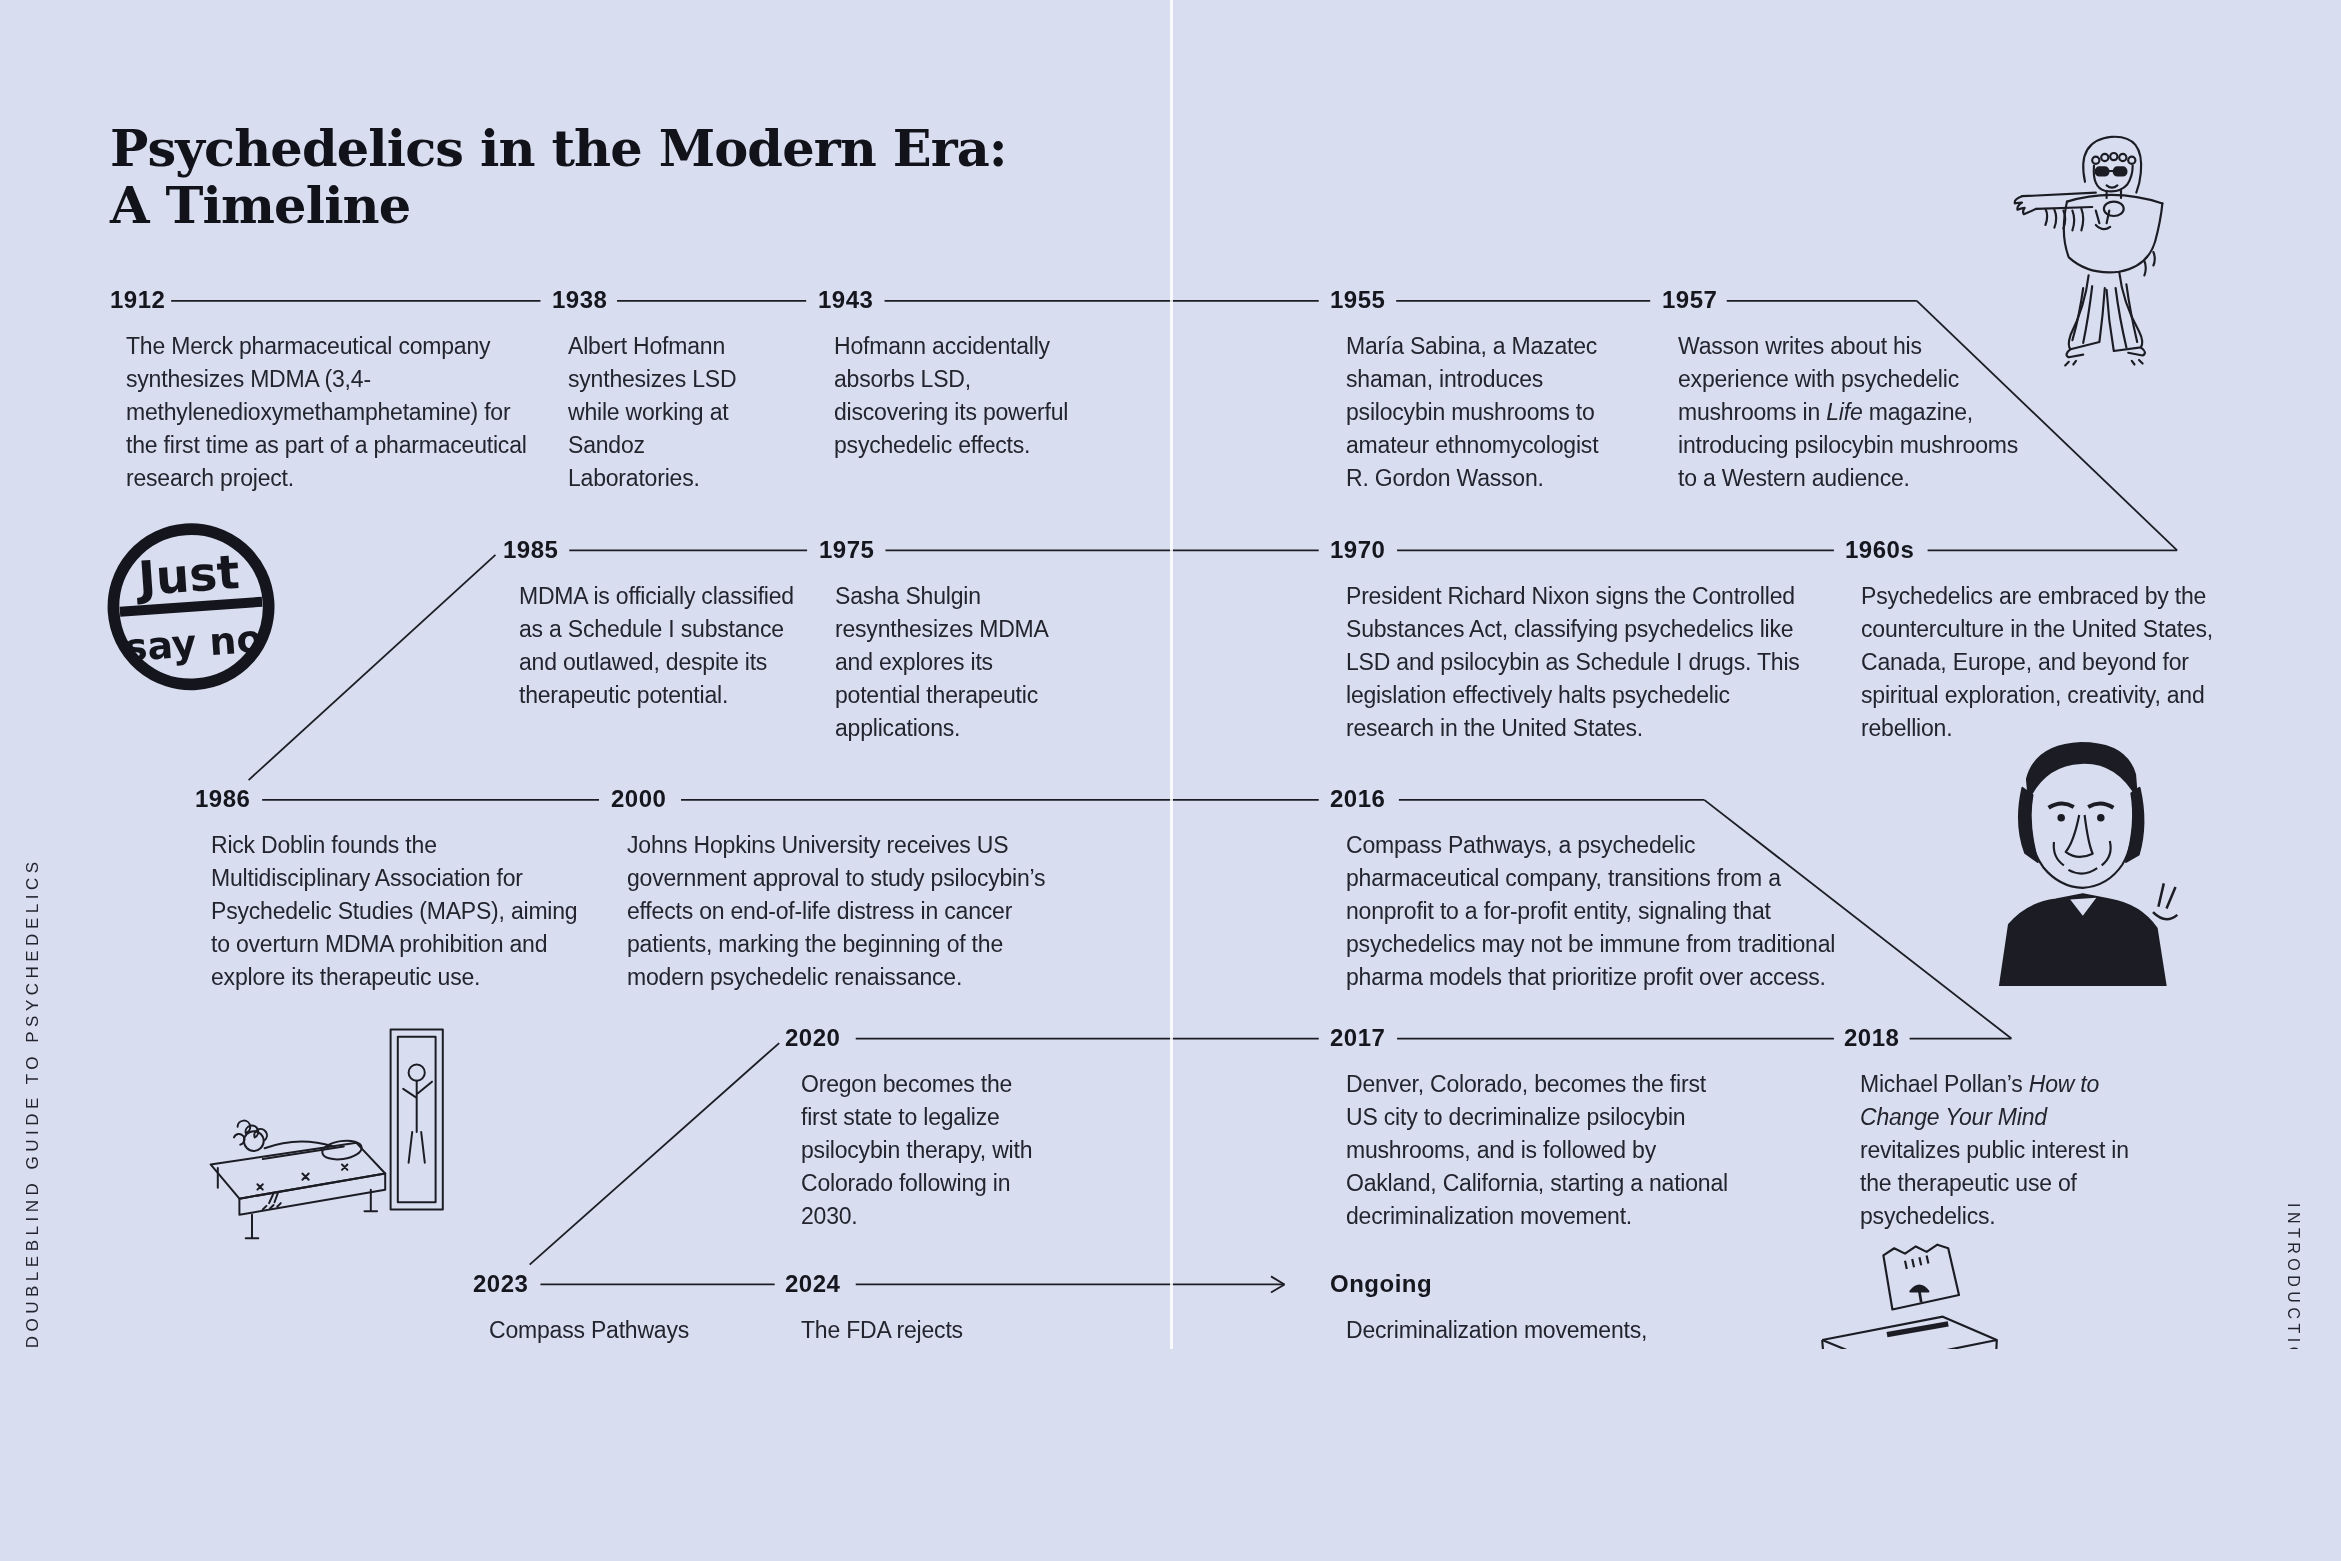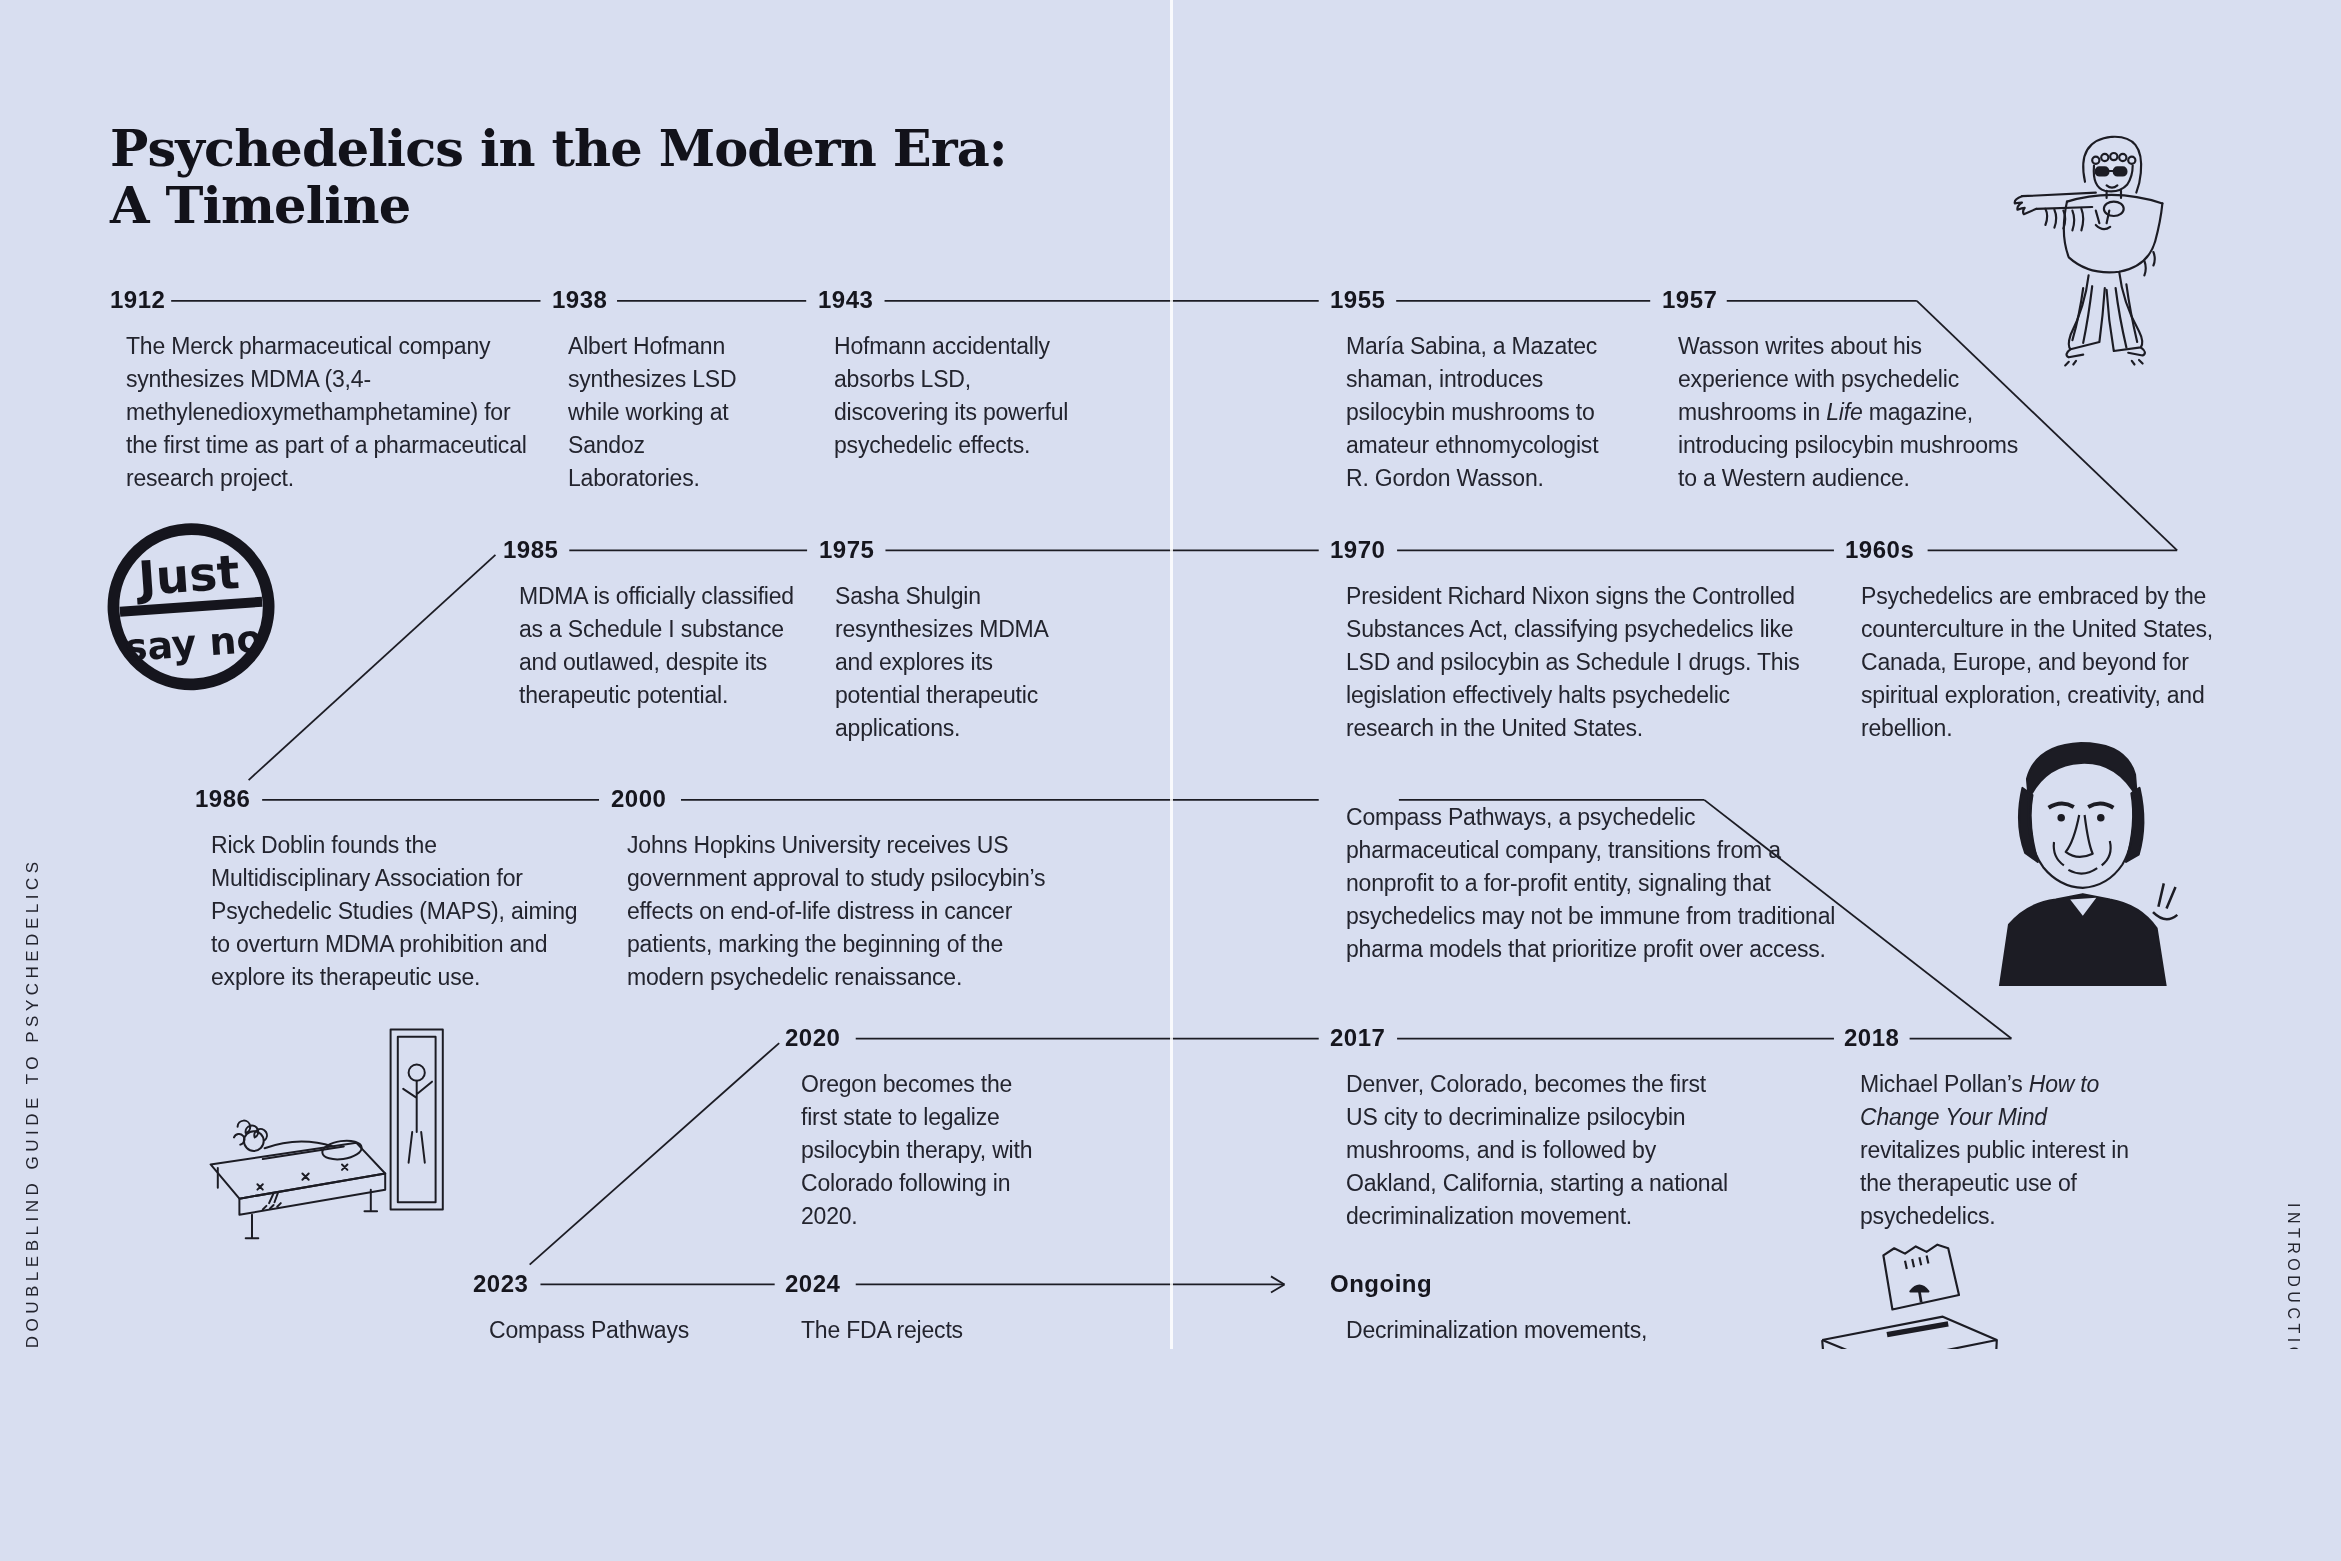--- a/index.html
+++ b/index.html
@@ -110,26 +110,27 @@
 
   <div class="entry" style="left:195px;top:785px;width:405px">
     <div class="year">1986</div>
     <p class="body">Rick Doblin founds the Multidisciplinary Association for Psychedelic Studies (MAPS), aiming to overturn MDMA prohibition and explore its therapeutic use.</p>
   </div>
   <div class="entry" style="left:611px;top:785px;width:486px">
     <div class="year">2000</div>
     <p class="body">Johns Hopkins University receives US government approval to study psilocybin’s effects on end-of-life distress in cancer patients, marking the beginning of the modern psychedelic renaissance.</p>
   </div>
   <div class="entry" style="left:1330px;top:785px;width:531px">
+    <div class="year">2016</div>
     <p class="body">Compass Pathways, a psychedelic pharmaceutical company, transitions from a nonprofit to a for-profit entity, signaling that psychedelics may not be immune from traditional pharma models that prioritize profit over access.</p>
   </div>
 
   <div class="entry" style="left:785px;top:1024px;width:279px">
     <div class="year">2020</div>
-    <p class="body">Oregon becomes the first state to legalize psilocybin therapy, with Colorado following in 2020.</p>
+    <p class="body">Oregon becomes the first state to legalize psilocybin therapy, with Colorado following in 2030.</p>
   </div>
   <div class="entry" style="left:1330px;top:1024px;width:414px">
     <div class="year">2017</div>
     <p class="body">Denver, Colorado, becomes the first US city to decriminalize psilocybin mushrooms, and is followed by Oakland, California, starting a national decriminalization movement.</p>
   </div>
   <div class="entry" style="left:1844px;top:1024px;width:324px">
     <div class="year">2018</div>
     <p class="body"><span>Michael Pollan’s </span><i>How to Change Your Mind</i><span> revitalizes public interest in the therapeutic use of psychedelics.</span></p>
   </div>
 

